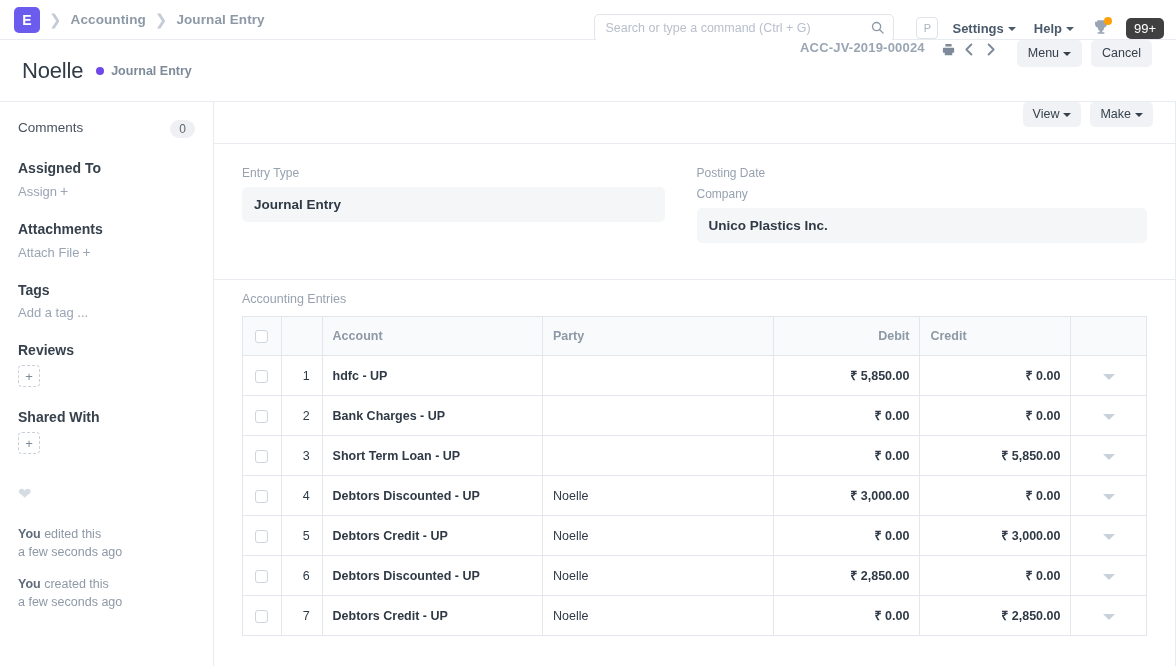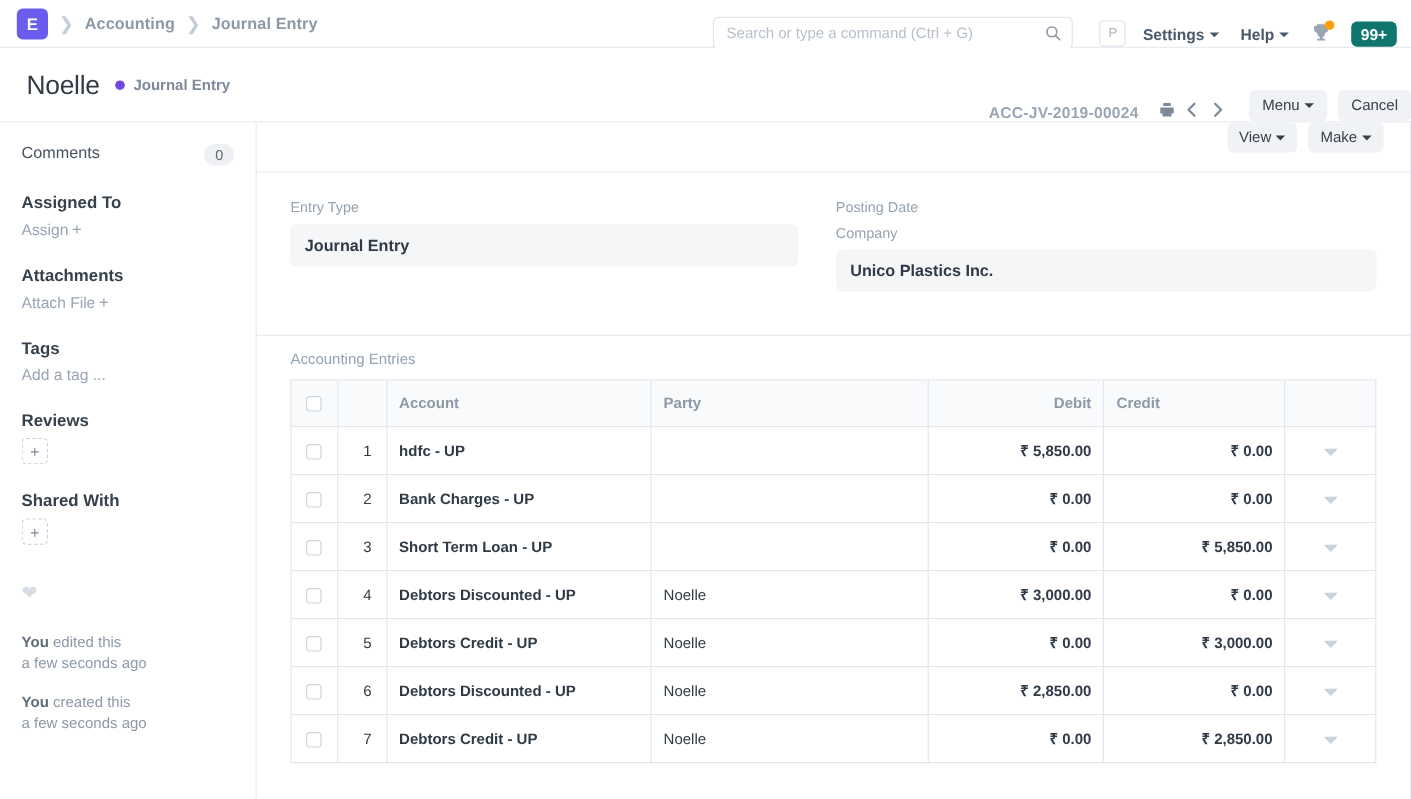--- a/index.html
+++ b/index.html
@@ -101,24 +101,24 @@
     margin-right: 16px;
     width: 18px; height: 20px;
     color: #9aa5b4;
   }
   .trophy-dot {
     position: absolute; right: -2px; top: -1px;
     width: 8px; height: 8px; border-radius: 50%;
     background: #ffa00a;
   }
   .badge-99 {
-    background: #0f766e;
+    background: #404040;
     color: #fff;
     font-size: 13px;
-    font-weight: bold;
+    font-weight: normal;
     border-radius: 5px;
     padding: 4px 8px;
     line-height: 1;
   }
 
   
   .page-head {
     height: 62px;
     display: flex; align-items: center;
     padding: 0 18px 0 22px;
@@ -136,22 +136,22 @@
     width: 8px; height: 8px; border-radius: 50%;
     background: #7048e8;
     display: inline-block;
     margin: 0 7px 0 13px;
     vertical-align: 2px;
   }
   .doc-status {
     font-size: 12.5px; font-weight: bold; color: #7e8a99;
   }
   .head-right {
-    position: absolute; right: 0; top: 0; bottom: 0;
-    display: flex; align-items: flex-end;
+    position: absolute; right: 24px; top: 0; bottom: 0;
+    display: flex; align-items: flex-start;
   }
   .docname {
     font-size: 13px; color: #9aa5b4; font-weight: bold;
     margin-right: 14px; letter-spacing: .2px;
   }
   .icon-btn {
     color: #7e8a99;
     margin-right: 2px;
     display: flex; align-items: center;
     padding: 2px;

